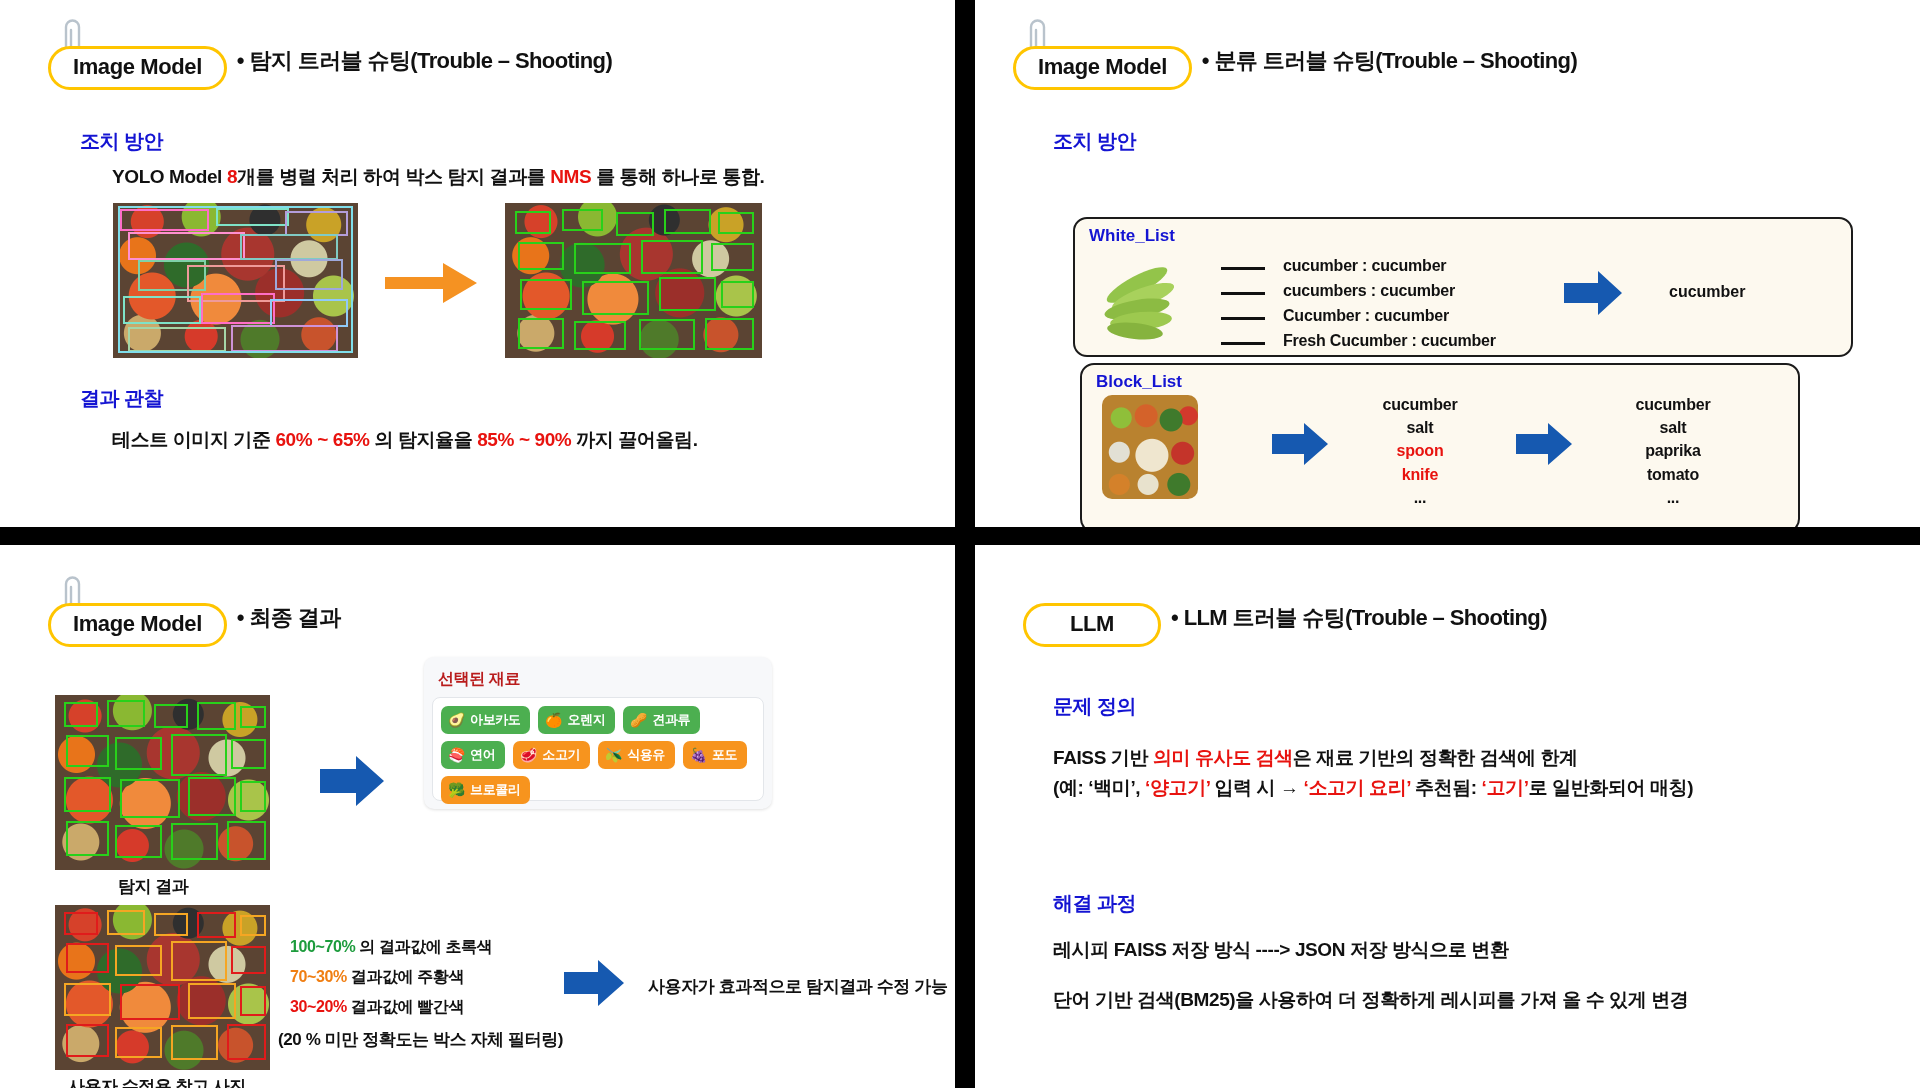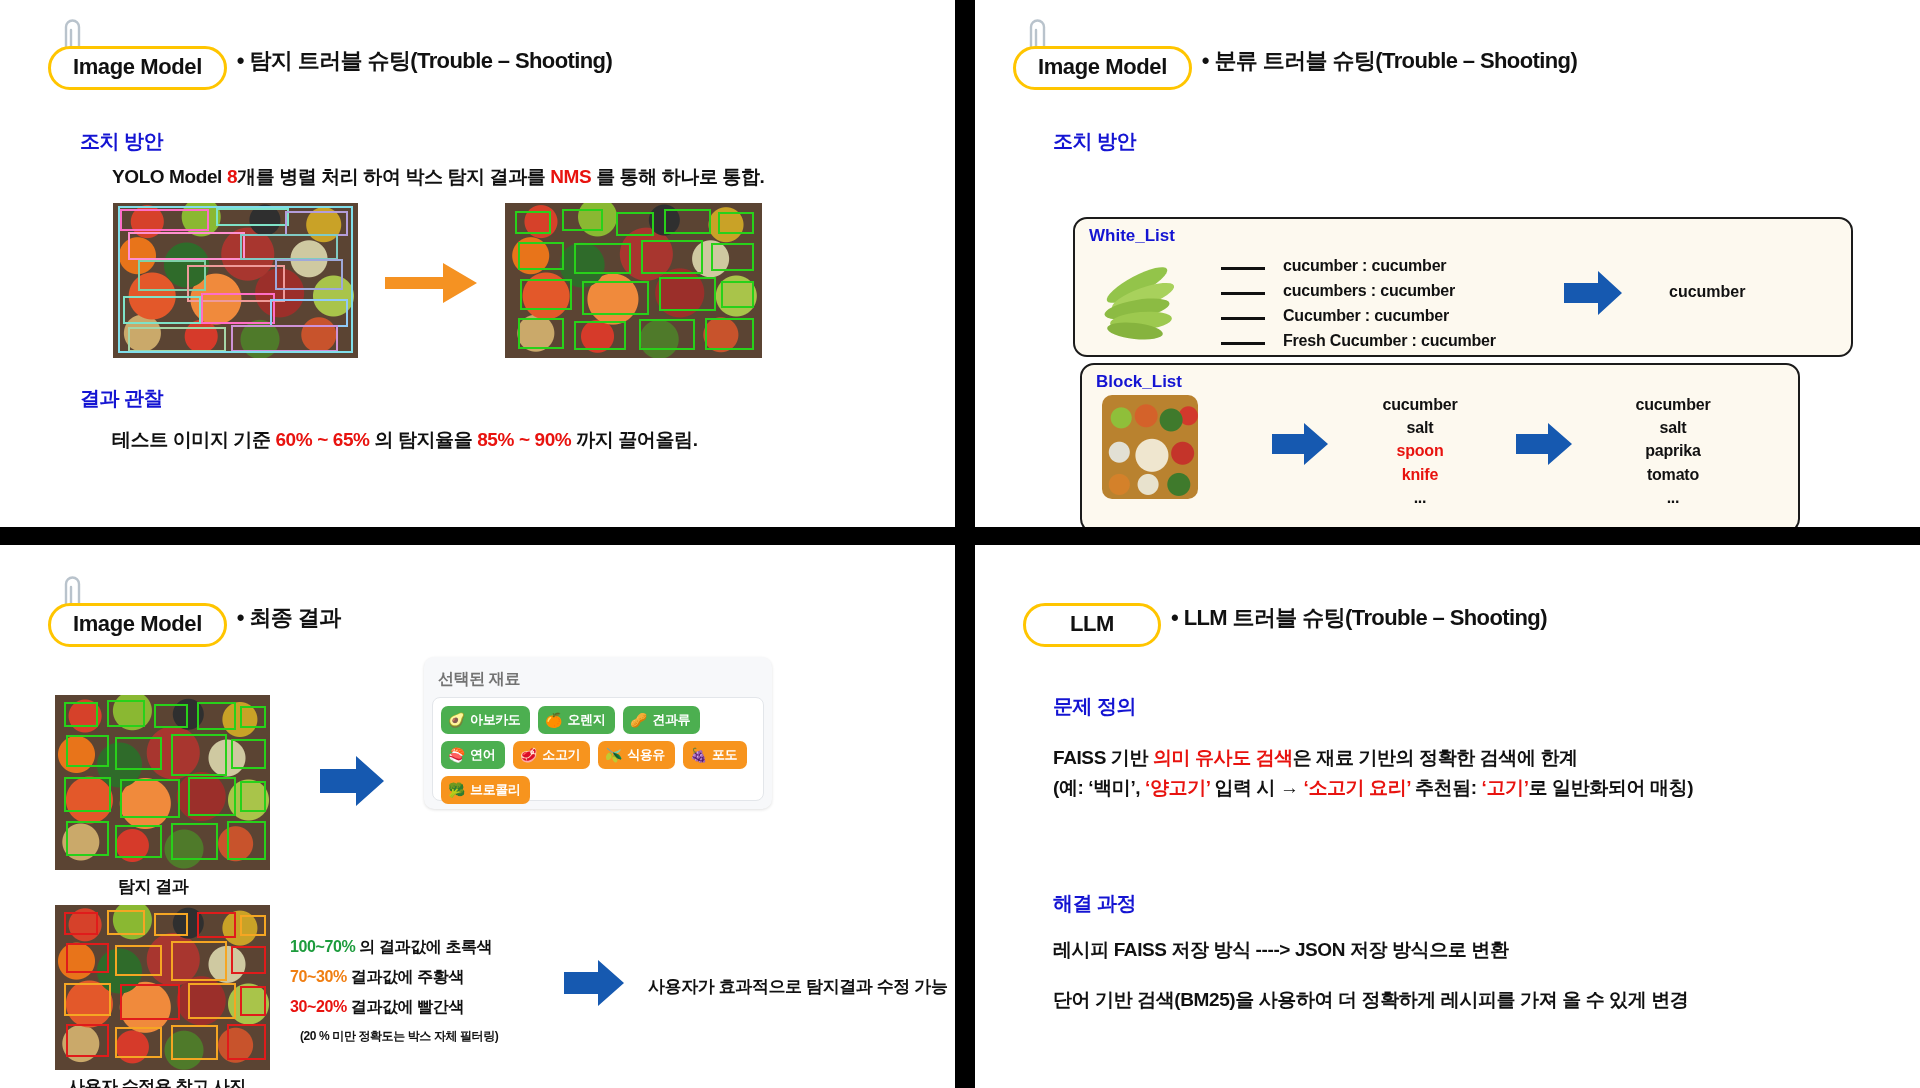--- a/index.html
+++ b/index.html
@@ -178,21 +178,21 @@
   
   .ing-panel {
     position: absolute;
     background: #F7F8FA;
     border-radius: 10px;
     box-shadow: 0 1px 3px rgba(0,0,0,.12);
   }
   .ing-panel-title {
     position: absolute;
     left: 14px; top: 12px;
-    font-size: 16px; font-weight: 700; color: #737373;
+    font-size: 16px; font-weight: 700; color: #b91c1c;
     letter-spacing: -0.4px;
   }
   .ing-inner {
     position: absolute;
     left: 8px; top: 40px; right: 8px; bottom: 8px;
     background: #fff;
     border: 1px solid #E3E6EA;
     border-radius: 8px;
     padding: 8px 8px;
     display: flex;
@@ -484,21 +484,21 @@
 
     <div class="legend-line" style="left:290px; top:392px;">
       <span class="green-t">100~70%</span><span> 의 결과값에 초록색</span>
     </div>
     <div class="legend-line" style="left:290px; top:422px;">
       <span class="orange-t">70~30%</span><span>  결과값에 주황색</span>
     </div>
     <div class="legend-line" style="left:290px; top:452px;">
       <span class="red">30~20%</span><span> 결과값에 빨간색</span>
     </div>
-    <div class="legend-line" style="left:300px; top:483px; font-size:12px;">(20 % 미만 정확도는 박스 자체 필터링)</div>
+    <div class="legend-line" style="left:278px; top:483px; font-size:17px;">(20 % 미만 정확도는 박스 자체 필터링)</div>
 
     <svg class="arrow-blue" style="left:562px; top:412px; width:64px; height:52px;" viewBox="0 0 64 52">
       <path d="M2 15 L36 15 L36 3 L62 26 L36 49 L36 37 L2 37 Z" fill="#1659B0"></path>
     </svg>
 
     <div class="legend-line" style="left:648px; top:430px; font-size:17px;">사용자가 효과적으로 탐지결과 수정 가능</div>
   </div>
 
   <div class="panel" id="panel-br">
 

